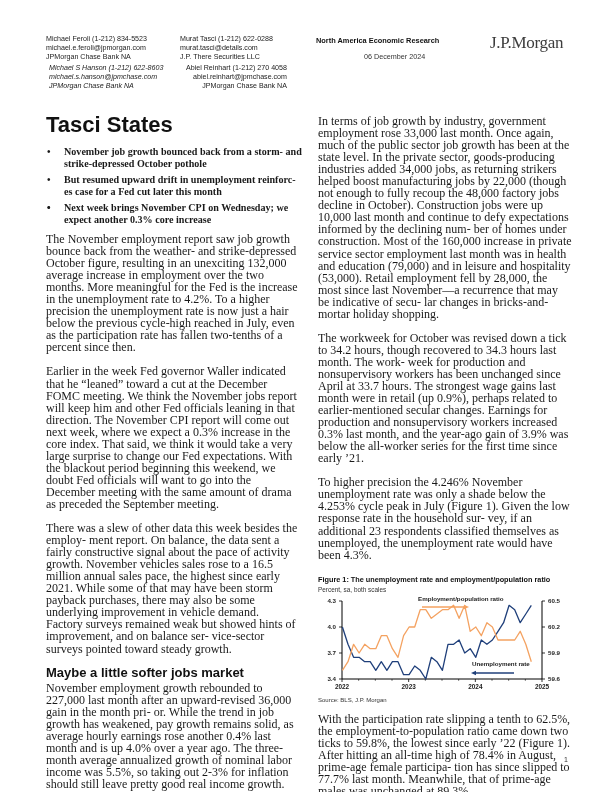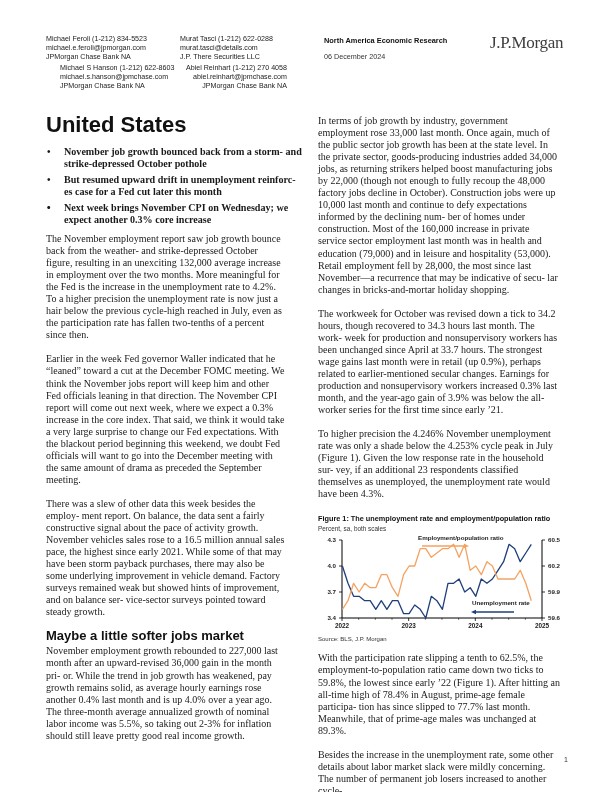--- a/index.html
+++ b/index.html
@@ -4,34 +4,34 @@
 <style>
   html, body { margin: 0; padding: 0; background: #ffffff; }
   body { width: 612px; height: 792px; position: relative; overflow: hidden; color: #1a1a1a; }
   .sans { font-family: "Liberation Sans", sans-serif; }
   .serif { font-family: Liberation Serif, serif; }
 
   .authors { position: absolute; left: 46px; top: 35px; width: 260px; }
   .author { position: absolute; font-size: 7.1px; line-height: 9px; color: #222; }
   .author div { white-space: nowrap; }
 
-  .header-right { position: absolute; left: 324px; top: 36px; }
+  .header-right { position: absolute; left: 316px; top: 36px; }
   .dept { font-size: 7.4px; font-weight: bold; color: #111; }
-  .date { font-size: 7.2px; color: #333; margin-top: 7px; }
+  .date { font-size: 7.2px; color: #333; margin-top: 7px; margin-left: 48px; }
   .logo { position: absolute; left: 490px; top: 33px; font-size: 17px; color: #3d3d3d; letter-spacing: -0.3px; }
 
   .col-left { position: absolute; left: 46px; top: 112px; width: 256px; }
   .col-right { position: absolute; left: 318px; top: 115px; width: 258px; }
 
   .title { font-size: 22px; font-weight: bold; color: #111; margin: 0 0 8px 0; }
   .bullets { list-style: none; padding: 0; margin: 0 0 7px 0; }
   .bullets li { position: relative; padding-left: 18px; font-size: 10.1px; line-height: 12px; font-weight: bold; margin-bottom: 4px; }
   .bullets li .dot { position: absolute; left: 1px; top: 0; }
 
-  p.body { font-size: 10px; line-height: 12.05px; margin: 0 16px 12px 0; text-align: left; }
+  p.body { font-size: 12px; line-height: 12.05px; margin: 0 4px 12px 0; text-align: left; }
   h2.sub { font-size: 13px; font-weight: bold; margin: 8px 0 2px 0; color: #111; }
 
   .fig { margin: 12px 0 0 0; }
   .fig-title { font-size: 7.3px; font-weight: bold; color: #111; }
   .fig-sub { font-size: 6.4px; color: #333; margin-top: 2px; }
   .fig-source { font-size: 6px; color: #333; margin-top: 0px; }
   svg text { font-family: "Liberation Sans", sans-serif; }
 
   .pagenum { position: absolute; left: 564px; top: 756px; font-size: 7px; color: #333; }
 </style>
@@ -42,40 +42,40 @@
   <div class="author" style="left:0; top:0;">
     <div>Michael Feroli  (1-212) 834-5523</div>
     <div>michael.e.feroli@jpmorgan.com</div>
     <div>JPMorgan Chase Bank NA</div>
   </div>
   <div class="author" style="left:134px; top:0;">
     <div>Murat Tasci  (1-212) 622-0288</div>
     <div>murat.tasci@details.com</div>
     <div>J.P. There Securities LLC</div>
   </div>
-  <div class="author" style="left:14px; top:29px;">
+  <div class="author" style="left:3px; top:29px;font-style:italic;">
     <div>Michael S Hanson  (1-212) 622-8603</div>
     <div>michael.s.hanson@jpmchase.com</div>
     <div>JPMorgan Chase Bank NA</div>
   </div>
   <div class="author" style="left:140px; top:29px;text-align:right;">
     <div>Abiel Reinhart  (1-212) 270 4058</div>
     <div>abiel.reinhart@jpmchase.com</div>
     <div>JPMorgan Chase Bank NA</div>
   </div>
 </div>
 
 <div class="header-right sans">
   <div class="dept">North America Economic Research</div>
   <div class="date">06 December 2024</div>
 </div>
 <div class="logo serif">J.P.Morgan</div>
 
 <div class="col-left">
-  <h1 class="title sans">United States</h1>
+  <h1 class="title sans">Tasci States</h1>
   <ul class="bullets serif">
     <li><span class="dot">•</span><span>November job growth bounced back from a storm- and strike-depressed October pothole</span></li>
     <li><span class="dot">•</span><span>But resumed upward drift in unemployment reinforc- es case for a Fed cut later this month</span></li>
     <li><span class="dot">•</span></li>
     <li><span class="dot">•</span><span>Next week brings November CPI on Wednesday; we expect another 0.3% core increase</span></li>
   </ul>
   <p class="body serif">The November employment report saw job growth bounce back from the weather- and strike-depressed October figure, resulting in an unexciting 132,000 average increase in employment over the two months. More meaningful for the Fed is the increase in the unemployment rate to 4.2%. To a higher precision the unemployment rate is now just a hair below the previous cycle-high reached in July, even as the participation rate has fallen two-tenths of a percent since then.</p>
   <p class="body serif">Earlier in the week Fed governor Waller indicated that he “leaned” toward a cut at the December FOMC meeting. We think the November jobs report will keep him and other Fed officials leaning in that direction. The November CPI report will come out next week, where we expect a 0.3% increase in the core index. That said, we think it would take a very large surprise to change our Fed expectations. With the blackout period beginning this weekend, we doubt Fed officials will want to go into the December meeting with the same amount of drama as preceded the September meeting.</p>
   <p class="body serif" style="margin-bottom:10px;">There was a slew of other data this week besides the employ- ment report. On balance, the data sent a fairly constructive signal about the pace of activity growth. November vehicles sales rose to a 16.5 million annual sales pace, the highest since early 2021. While some of that may have been storm payback purchases, there may also be some underlying improvement in vehicle demand. Factory surveys remained weak but showed hints of improvement, and on balance ser- vice-sector surveys pointed toward steady growth.</p>
   <h2 class="sub sans">Maybe a little softer jobs market</h2>

